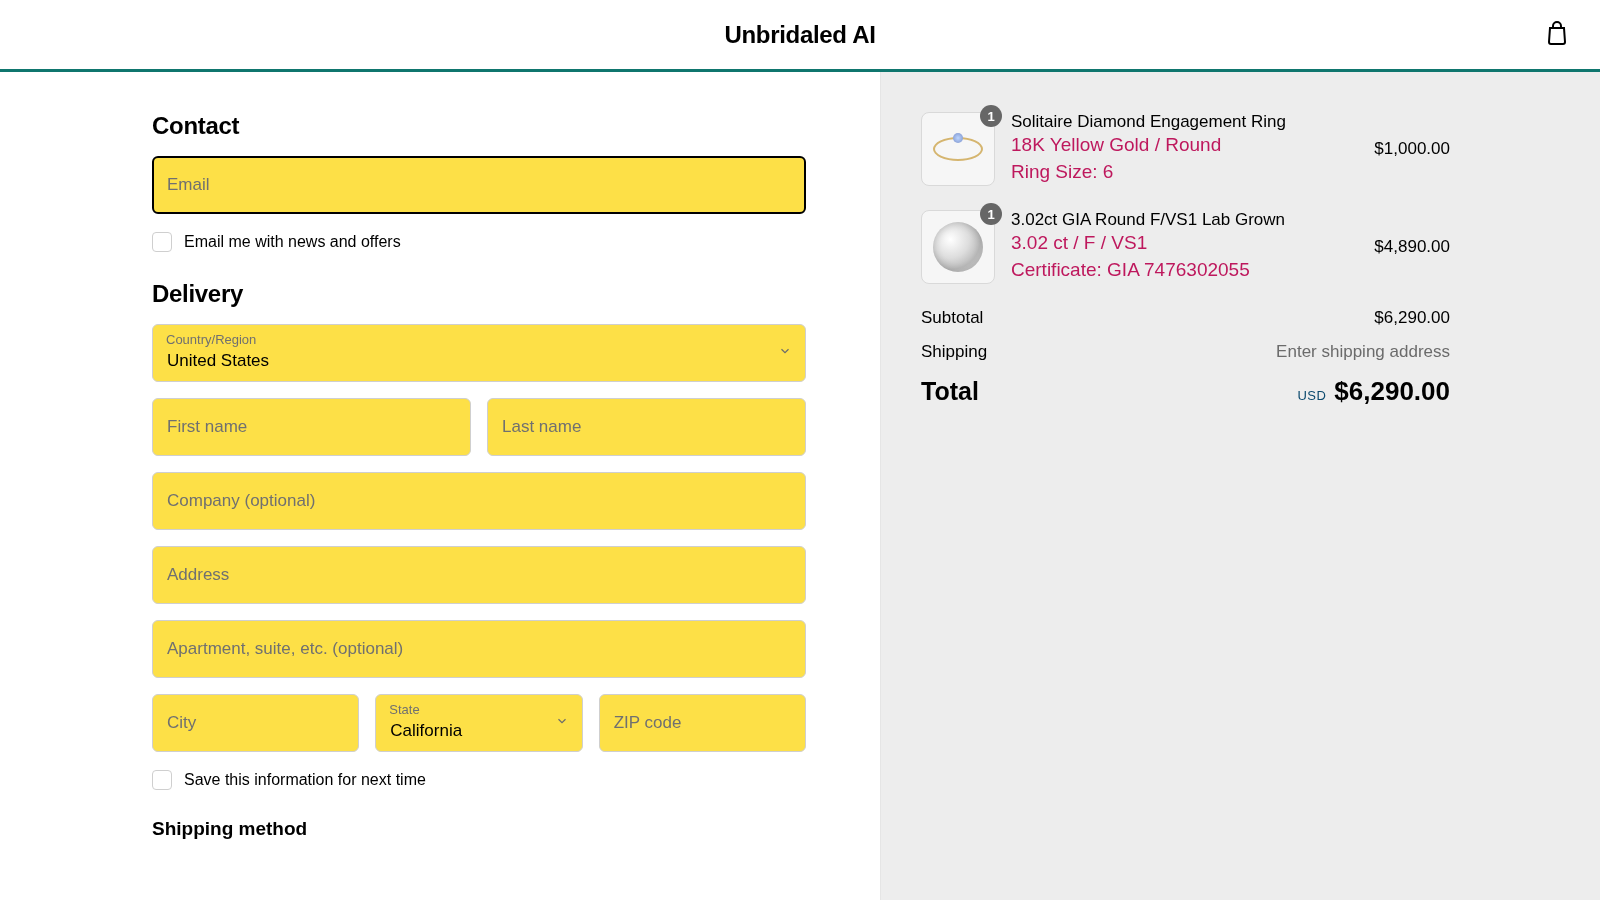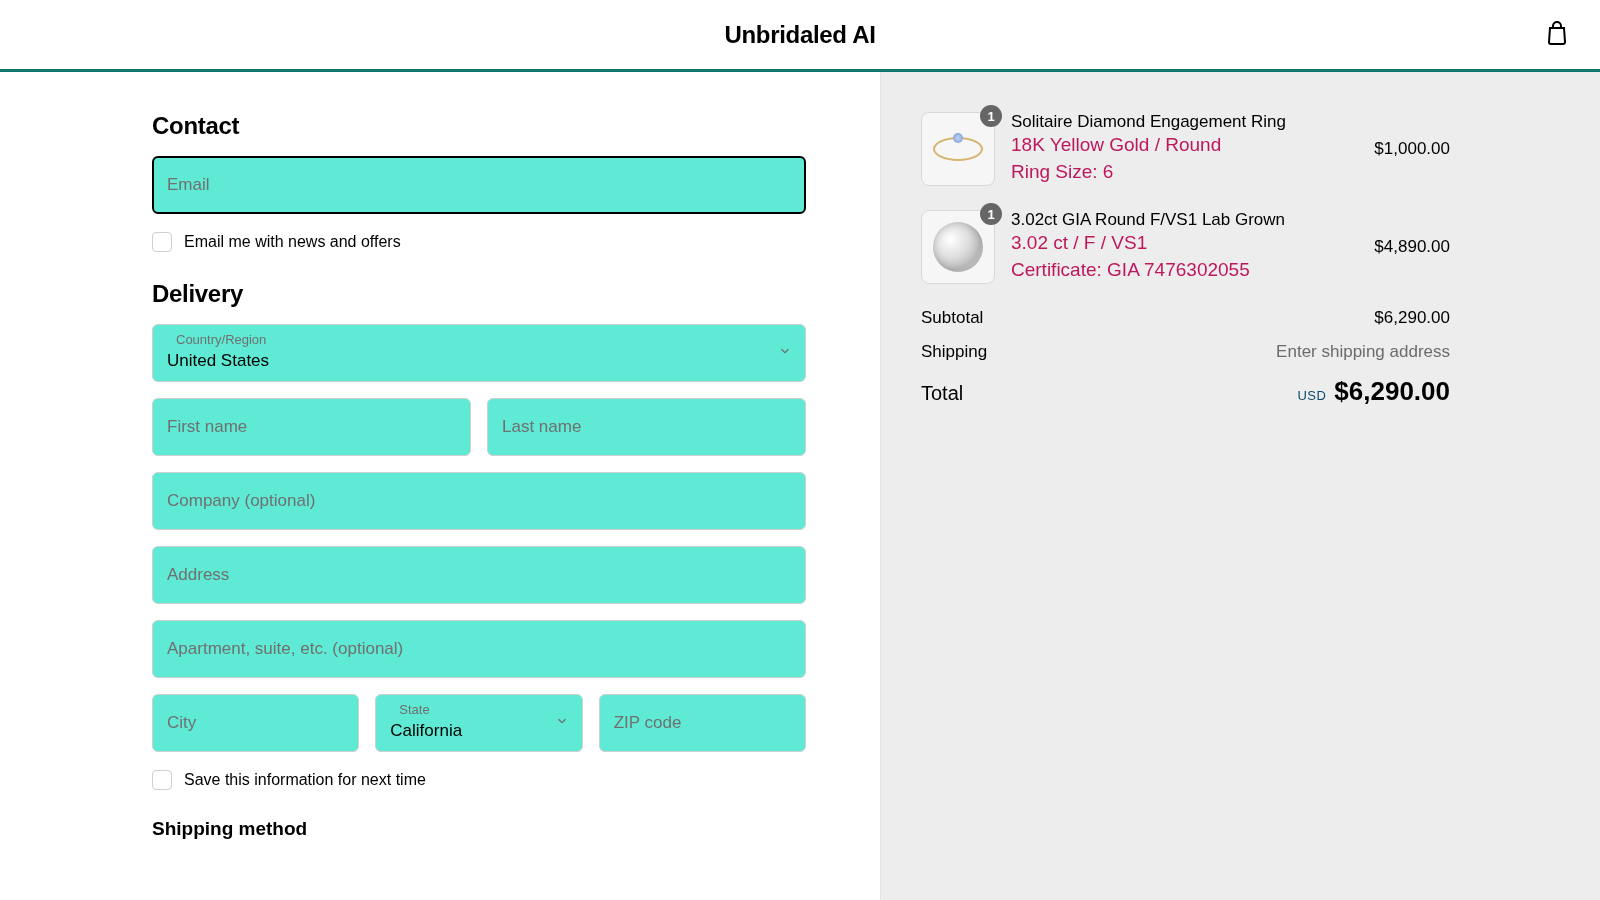--- a/index.html
+++ b/index.html
@@ -57,31 +57,31 @@
       position: relative;
       width: 100%;
     }
     .input {
       width: 100%;
       border: 1px solid #cfcfcf;
       border-radius: 6px;
       padding: 18px 14px;
       font-size: 17px;
       color: #000;
-      background: #5eead4;
+      background: #fde047;
       outline: none;
     }
     .input.focused {
       border: 2px solid #000;
       padding: 17px 13px;
     }
     .input::placeholder { color: #707070; }
     .floating-label {
       position: absolute;
-      left: 24px;
+      left: 14px;
       top: 8px;
       font-size: 13px;
       color: #707070;
       pointer-events: none;
     }
     .has-float .input { padding-top: 26px; padding-bottom: 10px; }
     .select-field { position: relative; }
     .select-value {
       font-size: 17px;
       color: #000;
@@ -153,21 +153,21 @@
     .item-title { font-size: 17px; font-weight: 500; }
     .item-sub { font-size: 19px; color: #be185d; line-height: 1.4; }
     .item-price { font-size: 17px; font-weight: 500; }
     .summary-row {
       display: flex;
       justify-content: space-between;
       align-items: baseline;
       margin-top: 14px;
       font-size: 17px;
     }
-    .summary-row.total .label { font-size: 20px; font-weight: 400; }
+    .summary-row.total .label { font-size: 25px; font-weight: 700; }
     .summary-row.total .value { font-size: 26px; font-weight: 700; }
     .muted { color: #6b6b6b; }
     .currency { font-size: 13px; color: #0c4a6e; margin-right: 8px; font-weight: 500; letter-spacing: 0.5px; }
     .summary-block { margin-top: 18px; }
     .ring-art { width: 50px; height: 24px; border: 2px solid #d5b56f; border-radius: 50%; position: relative; }
     .ring-art::after { content:''; position:absolute; top:-6px; left:50%; transform:translateX(-50%); width:10px; height:10px; background:radial-gradient(circle,#bcd5ff,#7a90c9); border-radius:50%; }
     .diamond-art { width:50px; height:50px; border-radius:50%; background: radial-gradient(circle at 35% 35%, #fff, #ddd 40%, #bbb 65%, #eee); box-shadow: inset 0 0 8px rgba(0,0,0,0.2); }
   </style>
 </head>
 <body>

